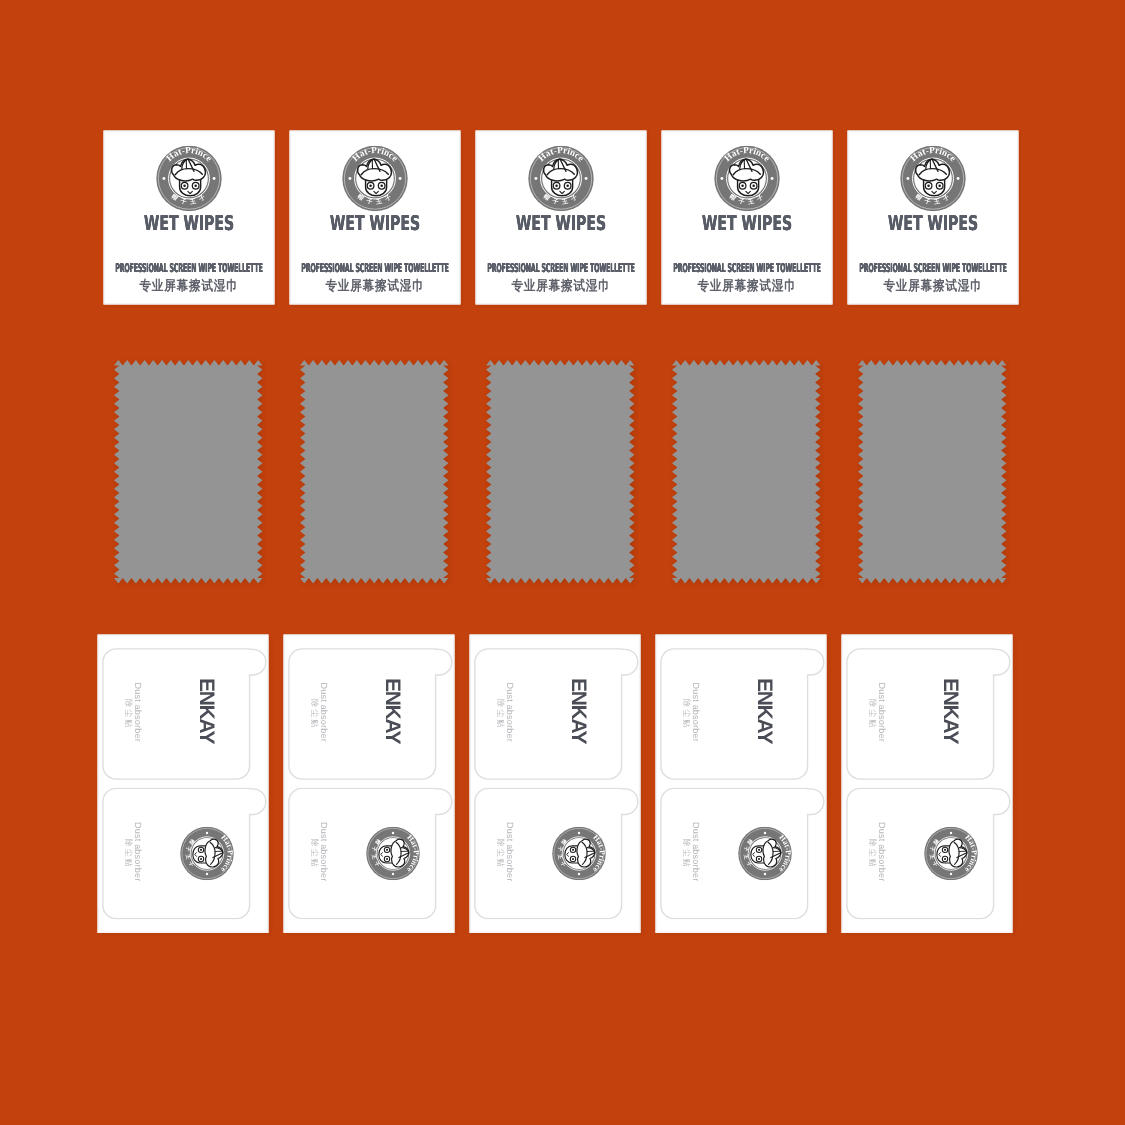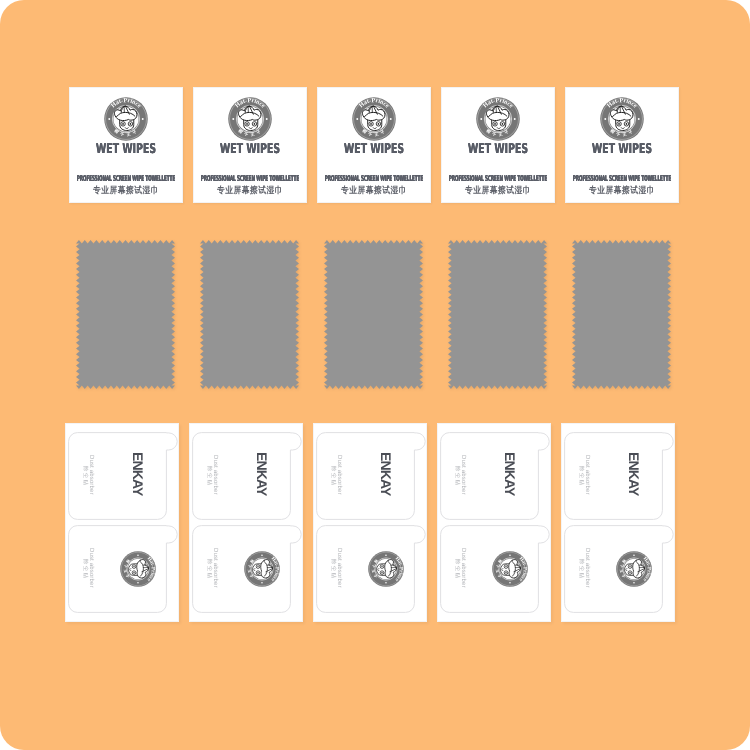--- a/index.html
+++ b/index.html
@@ -1,21 +1,21 @@
 <!DOCTYPE html>
 <html><head>
 <meta charset="utf-8">
 <title>Hat-Prince Wet Wipes Product Set</title>
 <style>
   html,body{margin:0;padding:0;}
   body{width:750px;height:750px;background:#ffffff;font-family:"Liberation Sans",sans-serif;overflow:hidden;
     -webkit-font-smoothing:antialiased;text-rendering:geometricPrecision;}
   .stage{will-change:transform;}
   .stage *{-webkit-font-smoothing:antialiased;}
-  .stage{position:relative;width:750px;height:750px;background:#fdba74;transform:translateZ(0);opacity:0.9999;border-radius:24px;}
+  .stage{position:relative;width:750px;height:750px;background:#c2410c;transform:translateZ(0);opacity:0.9999;}
 
   
   .sachet{
     position:absolute;
     width:114px;height:116px;
     background:#ffffff;
     border:1px solid #f3f3f4;
     box-shadow:1px 1px 2px rgba(0,0,0,0.055);
     box-sizing:border-box;
   }

